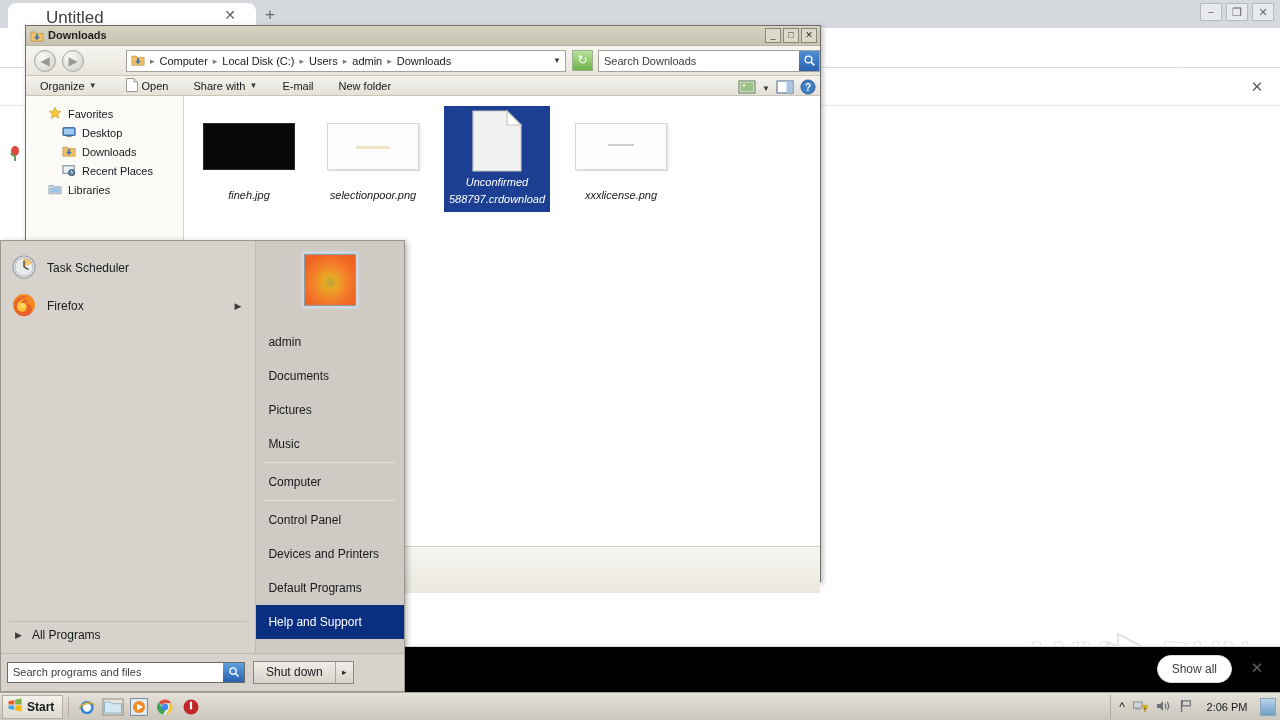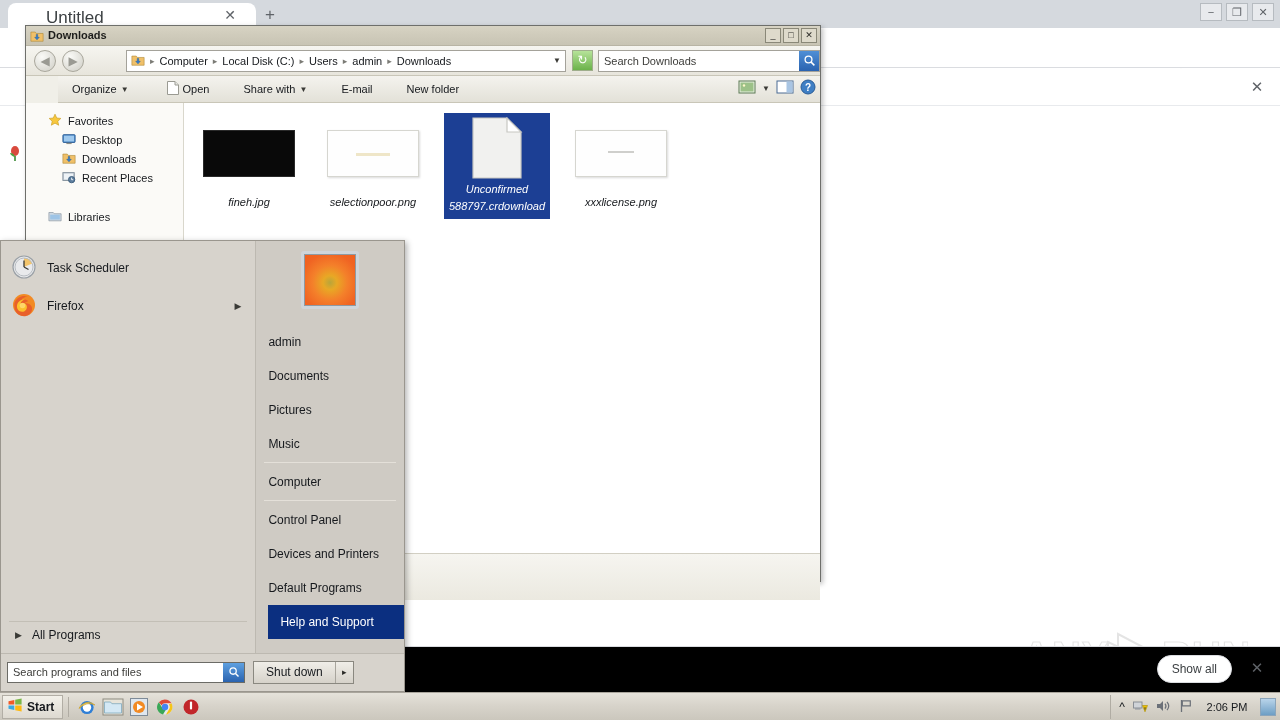--- a/index.html
+++ b/index.html
@@ -156,24 +156,24 @@
     position: absolute; left: 572px; top: 4px; width: 222px; height: 22px;
     background: #fff; border: 1px solid #a4a29a;
     font-size: 11px; color: #3d3d3a; padding-left: 5px; line-height: 20px;
   }
   #exp-search-btn {
     position:absolute; right: 0px; top: 0px; width: 20px; height: 20px;
     background: linear-gradient(#4f8fd6,#2a63b0); color:#fff;
     text-align:center; line-height: 18px; font-size: 11px;
   }
   #exp-toolbar {
-    position: relative; height: 27px;
+    position: relative; height: 20px;
     background: linear-gradient(to bottom,#f4f3ee,#e3e1d8);
     border-bottom: 1px solid #c9c6b8;
-    display:flex; align-items:center; padding-left: 8px; gap: 16px; margin-left: 32px;
+    display:flex; align-items:center; padding-left: 8px; gap: 7px;
   }
   .tbitem {
     font-size: 11px; color: #16191d; padding: 3px 6px; white-space: nowrap;
     display:flex; align-items:center; gap: 4px;
   }
   .caret { font-size: 8px; color:#3a3a36; }
   #exp-toolbar-right { position:absolute; right: 4px; top: 3px; display:flex; align-items:center; gap: 6px; }
   #exp-body { position: relative; height: 450px; display:flex; background:#fff; }
   #exp-sidebar {
     width: 158px; background: #fbfaf7; border-right: 1px solid #d9d7cc;
@@ -222,21 +222,21 @@
   #sm-avatar {
     width: 58px; height: 58px; margin: 0 auto 16px auto;
     border: 3px solid #cfd5da; border-radius: 3px;
     background: radial-gradient(circle at 50% 55%, #b8a53a 0%, #e8a825 18%, #f4802a 45%, #f06423 75%, #ef5f1f 100%);
     box-shadow: inset 0 0 0 1px #8e9aa4;
   }
   .sm-ritem {
     height: 34px; line-height: 34px; padding-left: 12px;
     font-size: 12px; color: #16191d;
   }
-  .sm-ritem.sel { background: #0b2f80; color:#ffffff;margin-left:12px; }
+  .sm-ritem.sel { background: #0b2f80; color:#ffffff; }
   .sm-sep { height: 1px; background: #bcb8b0; margin: 1px 8px 2px 8px; border-bottom: 1px solid #e4e0d9; }
   #sm-bottom {
     height: 38px; border-top: 1px solid #bdb9b1;
     display:flex; align-items:center; padding: 0 6px; gap: 8px;
     background: #d7d3cc;
   }
   #sm-search {
     position: relative; width: 238px; height: 21px; background: #ffffff;
     border: 1px solid #6b6b66; font-size: 11px; color: #3d3d3a;
     line-height: 19px; padding-left: 5px;
@@ -484,21 +484,21 @@
           <span>
             <svg width="14" height="14" viewBox="0 0 16 16">
                 <rect x="1" y="3" width="13" height="9" fill="#c3cdd6" stroke="#7f8c99"></rect>
                 <rect x="2.3" y="4.2" width="10.4" height="6.6" fill="#eef3f7"></rect>
                 <circle cx="11" cy="11" r="3.6" fill="#5d7e9e" stroke="#3a5a79"></circle>
                 <path d="M11 8.8v2.3h1.8" stroke="#ffffff" stroke-width="1" fill="none"></path>
               </svg>
           </span>
           <span>Recent Places</span>
         </div>
-        <div class="side-item" style="margin-top:20px;">
+        <div class="side-item" style="">
           <span>
             <svg width="14" height="14" viewBox="0 0 16 16">
                 <path d="M1 4h5l1.2 1.4H15V13.5H1z" fill="#cfd9e3" stroke="#7f8c99" stroke-width="0.7"></path>
                 <rect x="2.5" y="6.5" width="11" height="5.5" fill="#9ec4e6"></rect>
               </svg>
           </span>
           <span>Libraries</span>
         </div>
       </div>
 

